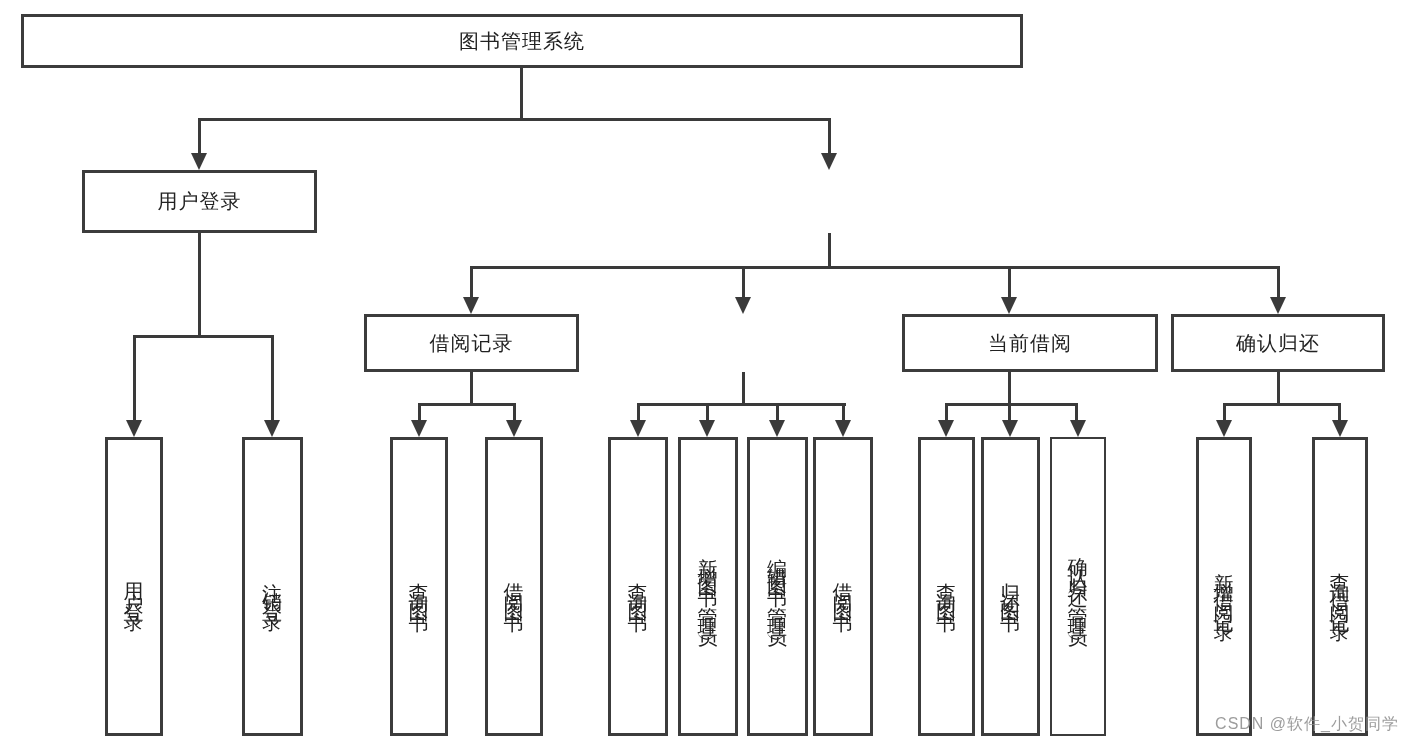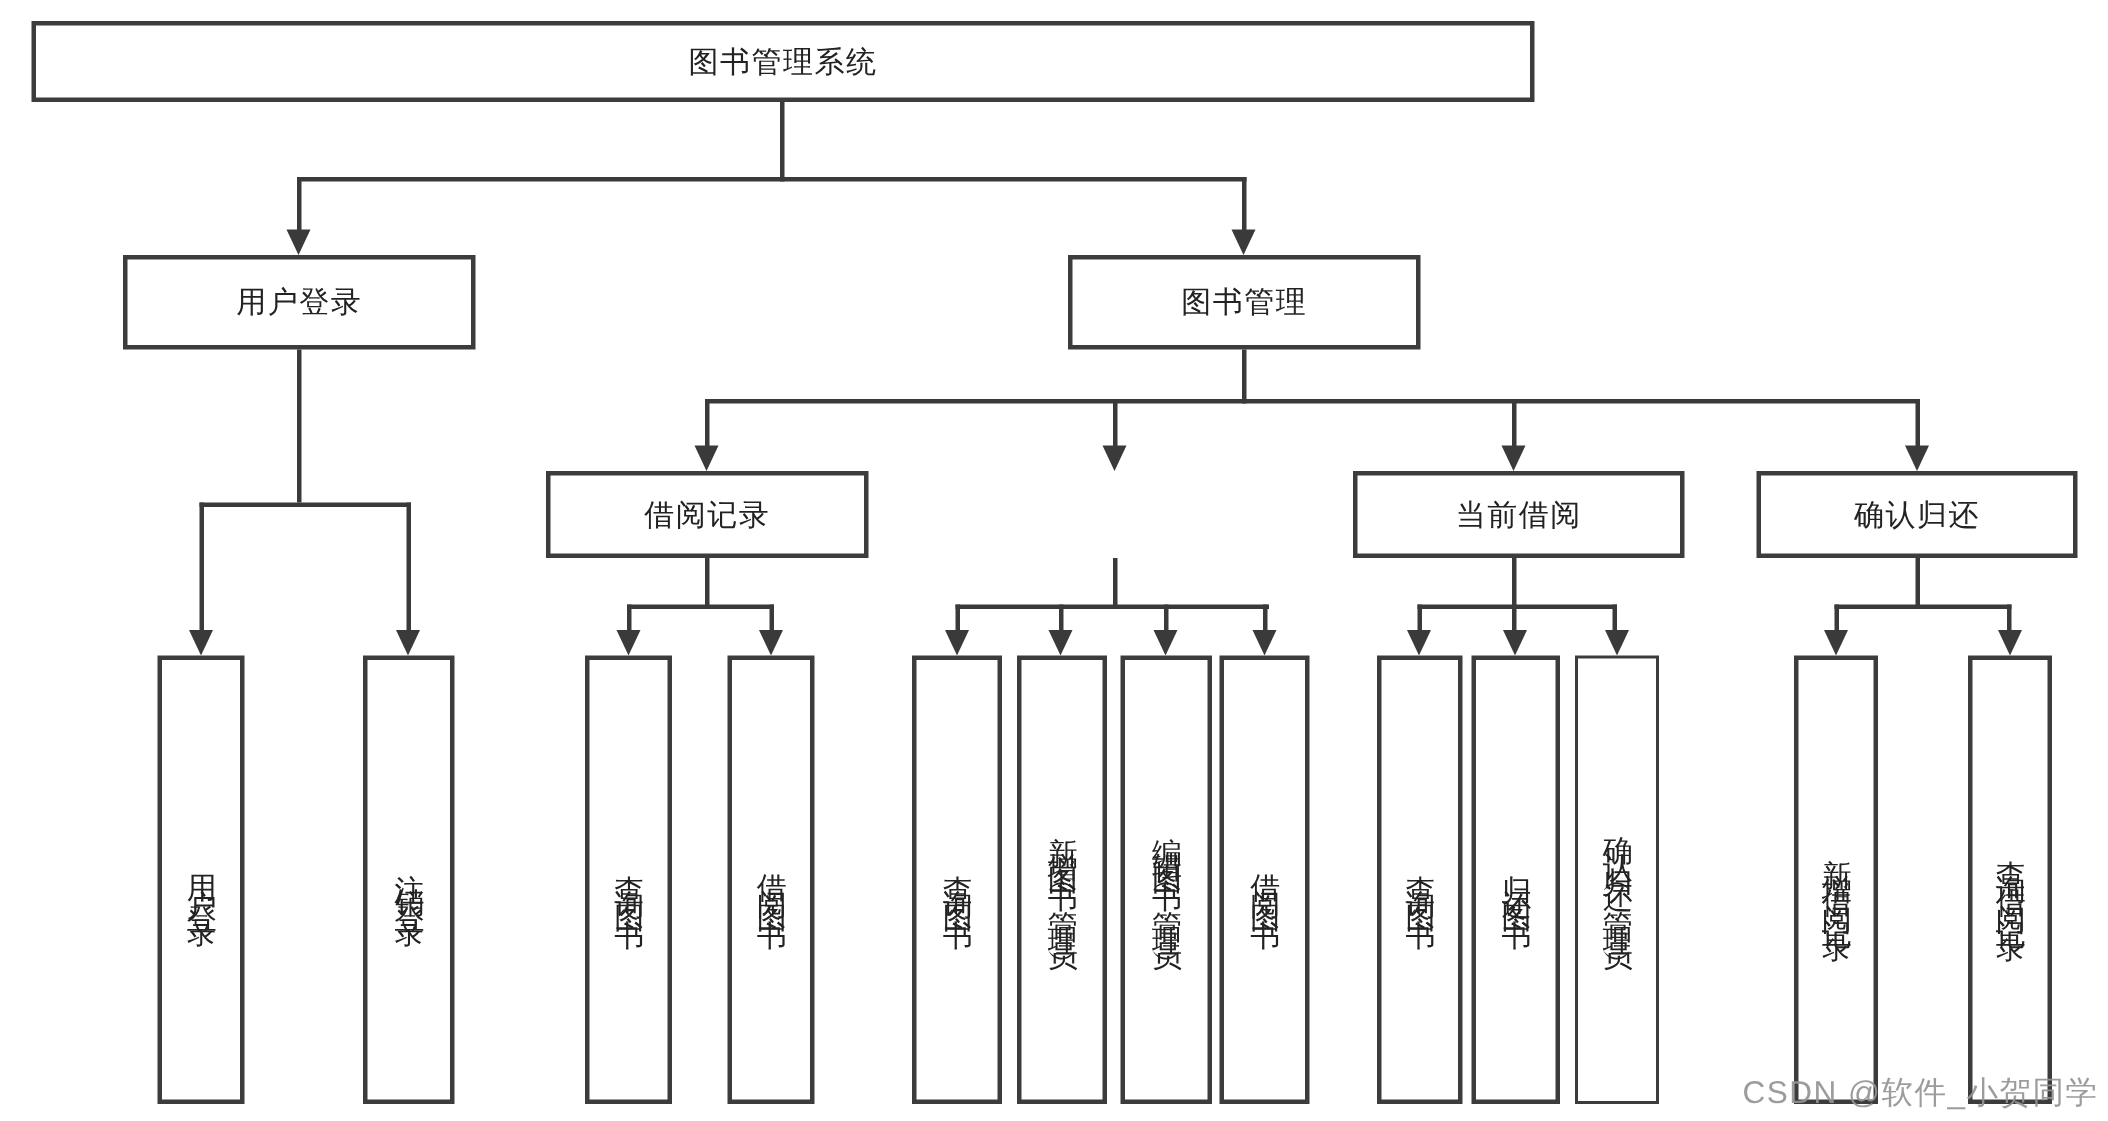--- a/index.html
+++ b/index.html
@@ -32,21 +32,21 @@
   .hline{position:absolute;height:3px;background:#3a3a3a;}
   .arrow{
     position:absolute;width:0;height:0;
     border-left:8px solid transparent;
     border-right:8px solid transparent;
     border-top:17px solid #3a3a3a;
   }
   .watermark{
     position:absolute;
     right:6px;top:714px;
-    font-size:21px;
+    font-size:16px;
     color:rgba(148,148,148,0.92);
     letter-spacing:1px;
     z-index:10;
     white-space:nowrap;
     margin-left:44px;
   }
 </style>
 </head>
 <body>
 
@@ -59,23 +59,20 @@
   <div class="vline" style="left:520px;top:68px;height:53px;"></div>
   <div class="hline" style="left:198px;top:118px;width:633px;"></div>
   <div class="vline" style="left:198px;top:118px;height:38px;"></div>
   <div class="vline" style="left:828px;top:118px;height:38px;"></div>
   <div class="arrow" style="left:191px;top:153px;"></div>
   <div class="arrow" style="left:821px;top:153px;"></div>
 
   <div class="box hbox" style="left:82px;top:170px;width:235px;height:63px;">
     <span>用户登录</span>
   </div>
-  <div class="box hbox" style="left:712px;top:170px;width:235px;height:63px;">
-    <span>图书管理</span>
-  </div>
 
   <div class="vline" style="left:198px;top:233px;height:102px;"></div>
   <div class="hline" style="left:133px;top:335px;width:141px;"></div>
   <div class="vline" style="left:133px;top:335px;height:87px;"></div>
   <div class="vline" style="left:271px;top:335px;height:87px;"></div>
   <div class="arrow" style="left:126px;top:420px;"></div>
   <div class="arrow" style="left:264px;top:420px;"></div>
 
   <div class="vline" style="left:828px;top:233px;height:36px;"></div>
   <div class="hline" style="left:470px;top:266px;width:810px;"></div>
@@ -84,21 +81,21 @@
   <div class="vline" style="left:1008px;top:266px;height:33px;"></div>
   <div class="vline" style="left:1277px;top:266px;height:33px;"></div>
   <div class="arrow" style="left:463px;top:297px;"></div>
   <div class="arrow" style="left:735px;top:297px;"></div>
   <div class="arrow" style="left:1001px;top:297px;"></div>
   <div class="arrow" style="left:1270px;top:297px;"></div>
 
   <div class="box hbox" style="left:364px;top:314px;width:215px;height:58px;">
     <span>借阅记录</span>
   </div>
-  <div class="box hbox" style="left:902px;top:314px;width:221px;height:58px;">
+  <div class="box hbox" style="left:902px;top:314px;width:256px;height:58px;">
     <span>当前借阅</span>
   </div>
   <div class="box hbox" style="left:1171px;top:314px;width:214px;height:58px;">
     <span>确认归还</span>
   </div>
 
   <div class="vline" style="left:470px;top:372px;height:33px;"></div>
   <div class="hline" style="left:418px;top:403px;width:98px;"></div>
   <div class="vline" style="left:418px;top:403px;height:19px;"></div>
   <div class="vline" style="left:513px;top:403px;height:19px;"></div>

